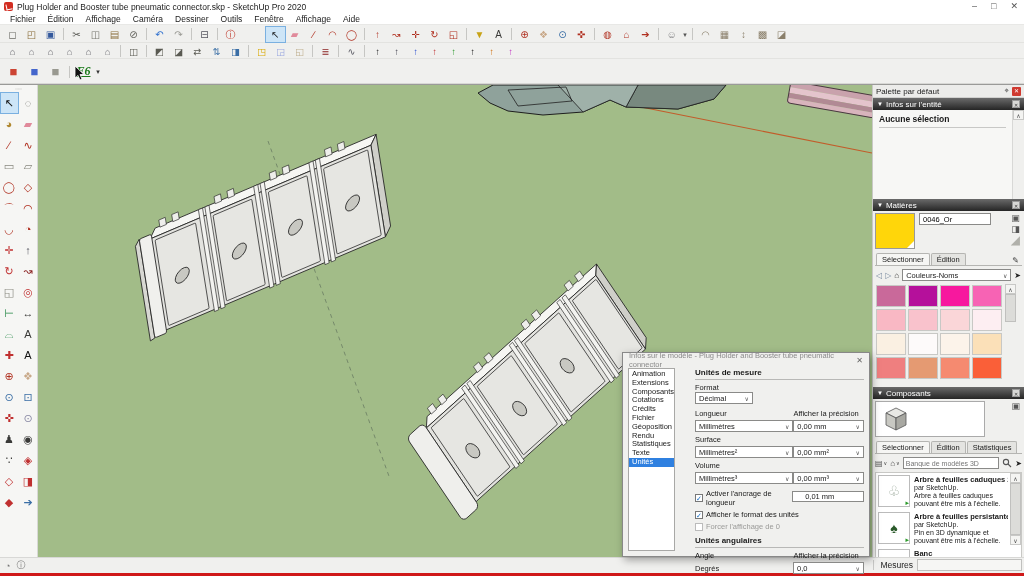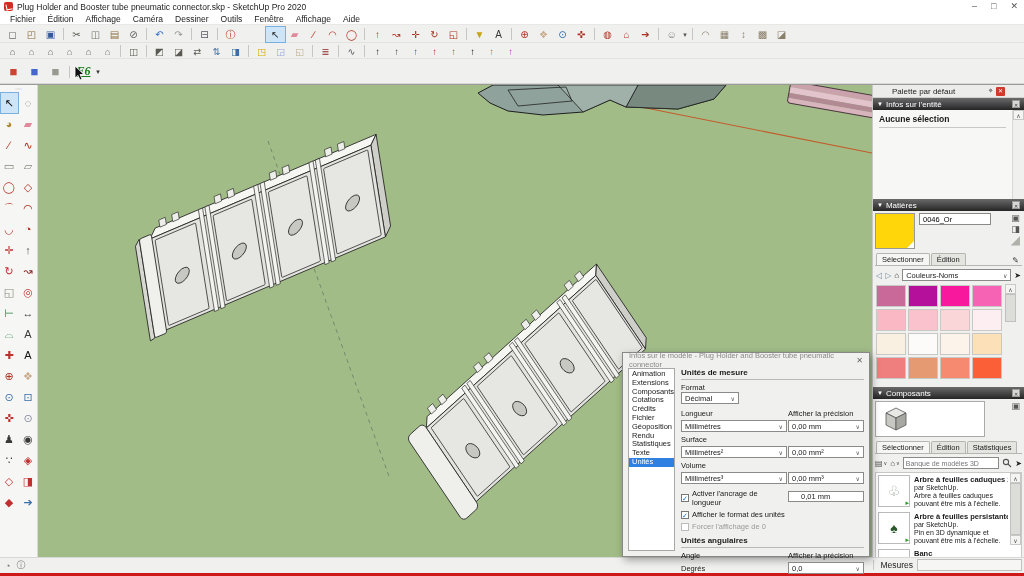--- a/index.html
+++ b/index.html
@@ -35,21 +35,21 @@
   .ltb{width:38px;background:#f6f6f4;border-right:1px solid #d8d8d5;box-sizing:border-box;display:flex;flex-direction:column;align-items:center;}
   .ltb-grip{font-size:6px;color:#b0b0ac;height:8px;line-height:8px;}
   .ltb-grid{display:grid;grid-template-columns:17px 17px;gap:1px 2px;}
   .lti{width:17px;height:20px;line-height:20px;text-align:center;font-size:11px;cursor:default;}
 
   .viewport{flex:1;position:relative;overflow:hidden;}
   .viewport svg{display:block;}
 
   
   .rpanel{width:152px;background:#f0f0ee;border-left:1px solid #c8c8c5;box-sizing:border-box;display:flex;flex-direction:column;font-size:8px;}
-  .rp-title{height:13px;background:#ececea;border-bottom:1px solid #d0d0ce;display:flex;align-items:center;padding:0 19px;gap:3px;box-sizing:border-box;}
+  .rp-title{height:13px;background:#ececea;border-bottom:1px solid #d0d0ce;display:flex;align-items:center;padding:0 3px;gap:3px;box-sizing:border-box;}
   .rp-title .t{flex:1;font-size:8px;color:#222;}
   .rp-close{width:9px;height:9px;background:#cf3a30;color:#fff;font-size:6px;line-height:9px;text-align:center;border-radius:1px;}
   .pin{color:#444;font-size:8px;}
   .sec-h{height:12px;background:linear-gradient(#6a6a6a,#252525);color:#fff;display:flex;align-items:center;gap:3px;padding:0 4px;box-sizing:border-box;}
   .sec-h .t{flex:1;font-size:8px;}
   .sec-x{width:8px;height:8px;background:#d8d8d6;color:#333;font-size:5px;line-height:8px;text-align:center;border:1px solid #999;box-sizing:border-box;}
   .tri{font-size:6px;}
   .entity-wrap{display:flex;}
   .entity-body{flex:1;background:#f7f7f5;height:89px;box-sizing:border-box;padding:4px 6px;}
   .entity-body .hd{font-weight:bold;font-size:8.5px;border-bottom:1px solid #c8c8c6;padding-bottom:3px;}
@@ -94,21 +94,21 @@
   .comp-badge{position:absolute;right:0;bottom:-1px;font-size:7px;color:#2a9a2a;}
   .comp-text{flex:1;min-width:0;}
   .comp-title{font-size:7.5px;font-weight:bold;white-space:nowrap;overflow:hidden;}
   .comp-author,.comp-desc{font-size:7px;line-height:8px;}
   .comp-desc{max-height:16px;overflow:hidden;}
 
   
   .dialog{position:absolute;left:622px;top:352px;width:248px;height:205px;background:#f0f0ee;border:1px solid #888;box-shadow:2px 3px 8px rgba(0,0,0,.35);z-index:50;box-sizing:border-box;}
   .dlg-title{height:14px;display:flex;align-items:center;padding:0 6px;font-size:7.5px;color:#8a8a8a;}
   .dlg-close{margin-left:auto;color:#666;font-size:8px;}
-  .dlg-body{position:absolute;left:5px;right:5px;top:15px;bottom:5px;display:flex;gap:6px;}
+  .dlg-body{position:absolute;left:5px;right:5px;top:15px;bottom:5px;display:flex;gap:20px;}
   .dlg-nav{width:47px;background:#fff;border:1px solid #a8a8a6;box-sizing:border-box;font-size:7.5px;padding-top:1px;overflow:hidden;}
   .nav-item{padding:0 3px;line-height:8.8px;white-space:nowrap;}
   .nav-item.sel{background:#2f80e0;color:#fff;}
   .dlg-content{flex:1;font-size:7.5px;position:relative;min-width:0;}
   .dlg-h{font-weight:bold;font-size:8px;border-bottom:1px solid #b8b8b6;padding-bottom:2px;margin-bottom:3px;}
   .row2{display:flex;justify-content:space-between;align-items:center;margin-top:2px;}
   .col-l{width:106px;}.col-r{width:76px;}
   .lbl{margin-top:3px;}
   .cbrow{display:flex;align-items:center;gap:3px;margin-top:3px;}
   .cb{width:8px;height:8px;border:1px solid #777;background:#fff;font-size:7px;line-height:8px;text-align:center;color:#1a6fc4;box-sizing:border-box;flex:0 0 auto;}

